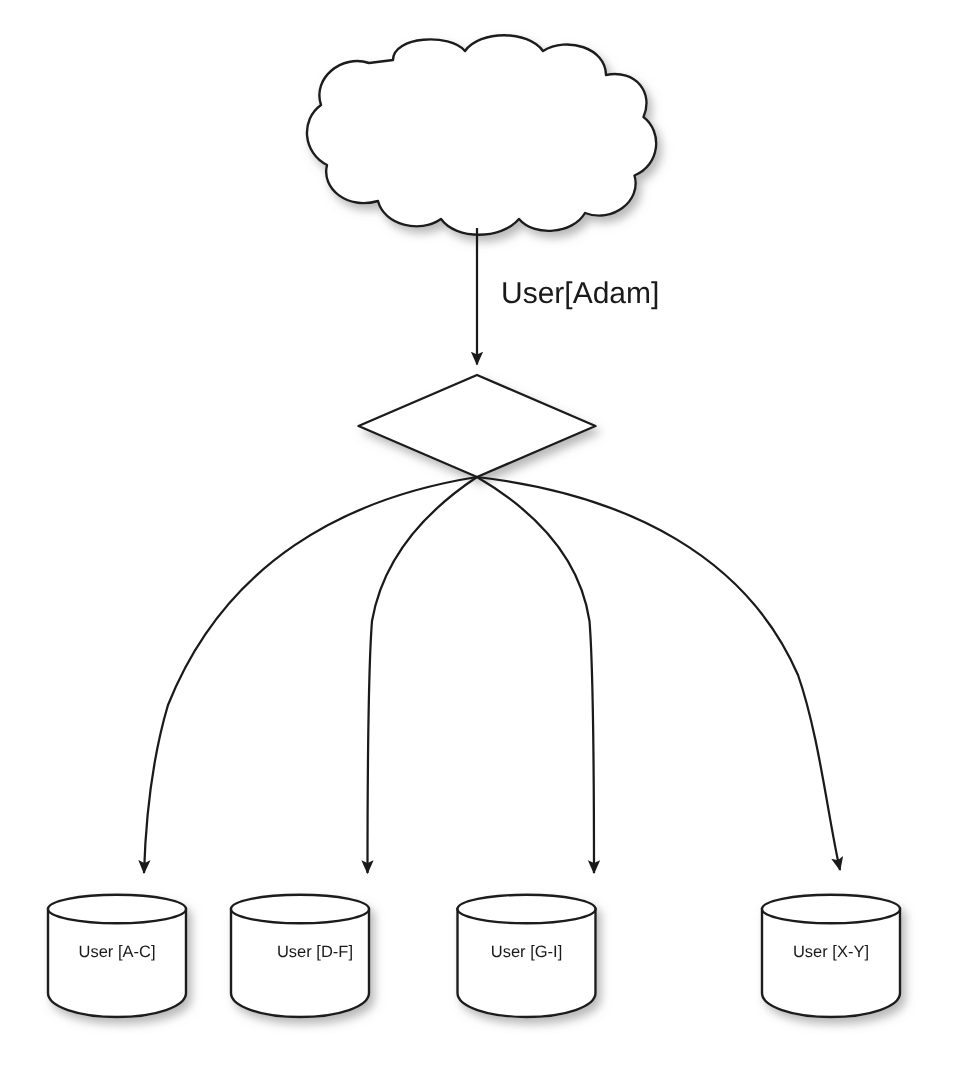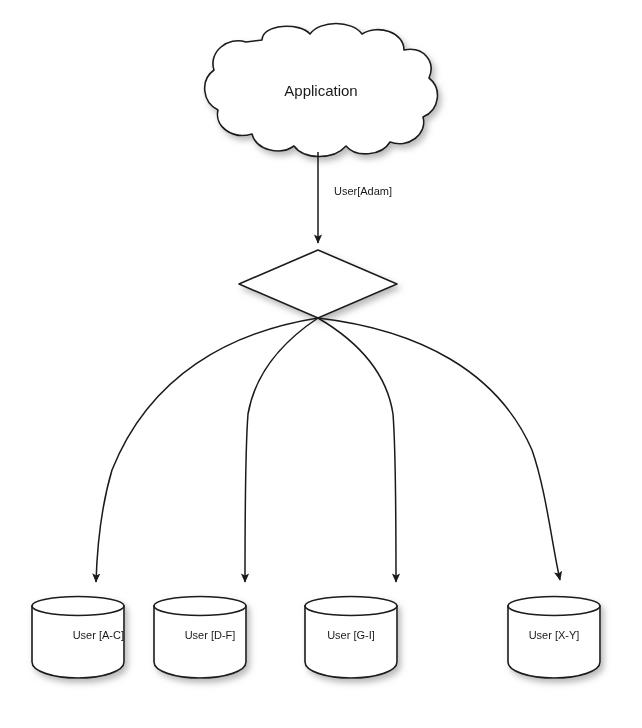--- a/index.html
+++ b/index.html
@@ -42,31 +42,31 @@
     top: 82px;
     width: 642px;
   }
   .label-diamond {
     font-size: 11px;
     left: 0;
     top: 276px;
     width: 642px;
   }
   .label-edge-user {
-    font-size: 11px;
+    font-size: 20px;
     left: 334px;
     top: 185px;
     text-align: left;
   }
   .label-db {
     font-size: 11px;
     top: 629px;
     text-align: center;
   }
-  .label-db-0 { left: 32px;  width: 92px; text-align: right; }
+  .label-db-0 { left: 32px;  width: 92px; }
   .label-db-1 { left: 154px; width: 112px; }
   .label-db-2 { left: 305px; width: 92px; }
   .label-db-3 { left: 508px; width: 92px; text-align: center; }
 </style>
 </head>
 <body>
 
 <div id="diagram-root">
 
   <svg id="diagram-svg" viewBox="0 0 642 728" xmlns="http://www.w3.org/2000/svg">
@@ -131,21 +131,20 @@
       <path d="M 305 606 L 305 662 C 305 671, 325 678, 351 678 C 377 678, 397 671, 397 662 L 397 606 Z" fill="#ffffff" stroke="#1a1a1a" stroke-width="1.6"></path>
       <ellipse cx="351" cy="606" rx="46" ry="9.5" fill="#ffffff" stroke="#1a1a1a" stroke-width="1.6"></ellipse>
     </g>
 
     <g filter="url(#soft-shadow)">
       <path d="M 508 606 L 508 662 C 508 671, 528 678, 554 678 C 580 678, 600 671, 600 662 L 600 606 Z" fill="#ffffff" stroke="#1a1a1a" stroke-width="1.6"></path>
       <ellipse cx="554" cy="606" rx="46" ry="9.5" fill="#ffffff" stroke="#1a1a1a" stroke-width="1.6"></ellipse>
     </g>
   </svg>
 
-  <div class="node-label label-cloud">Application</div>
 
   <div class="node-label label-edge-user">User[Adam]</div>
 
 
   <div class="node-label label-db label-db-0">User [A-C]</div>
 
   <div class="node-label label-db label-db-1">User [D-F]</div>
 
   <div class="node-label label-db label-db-2">User [G-I]</div>
 

